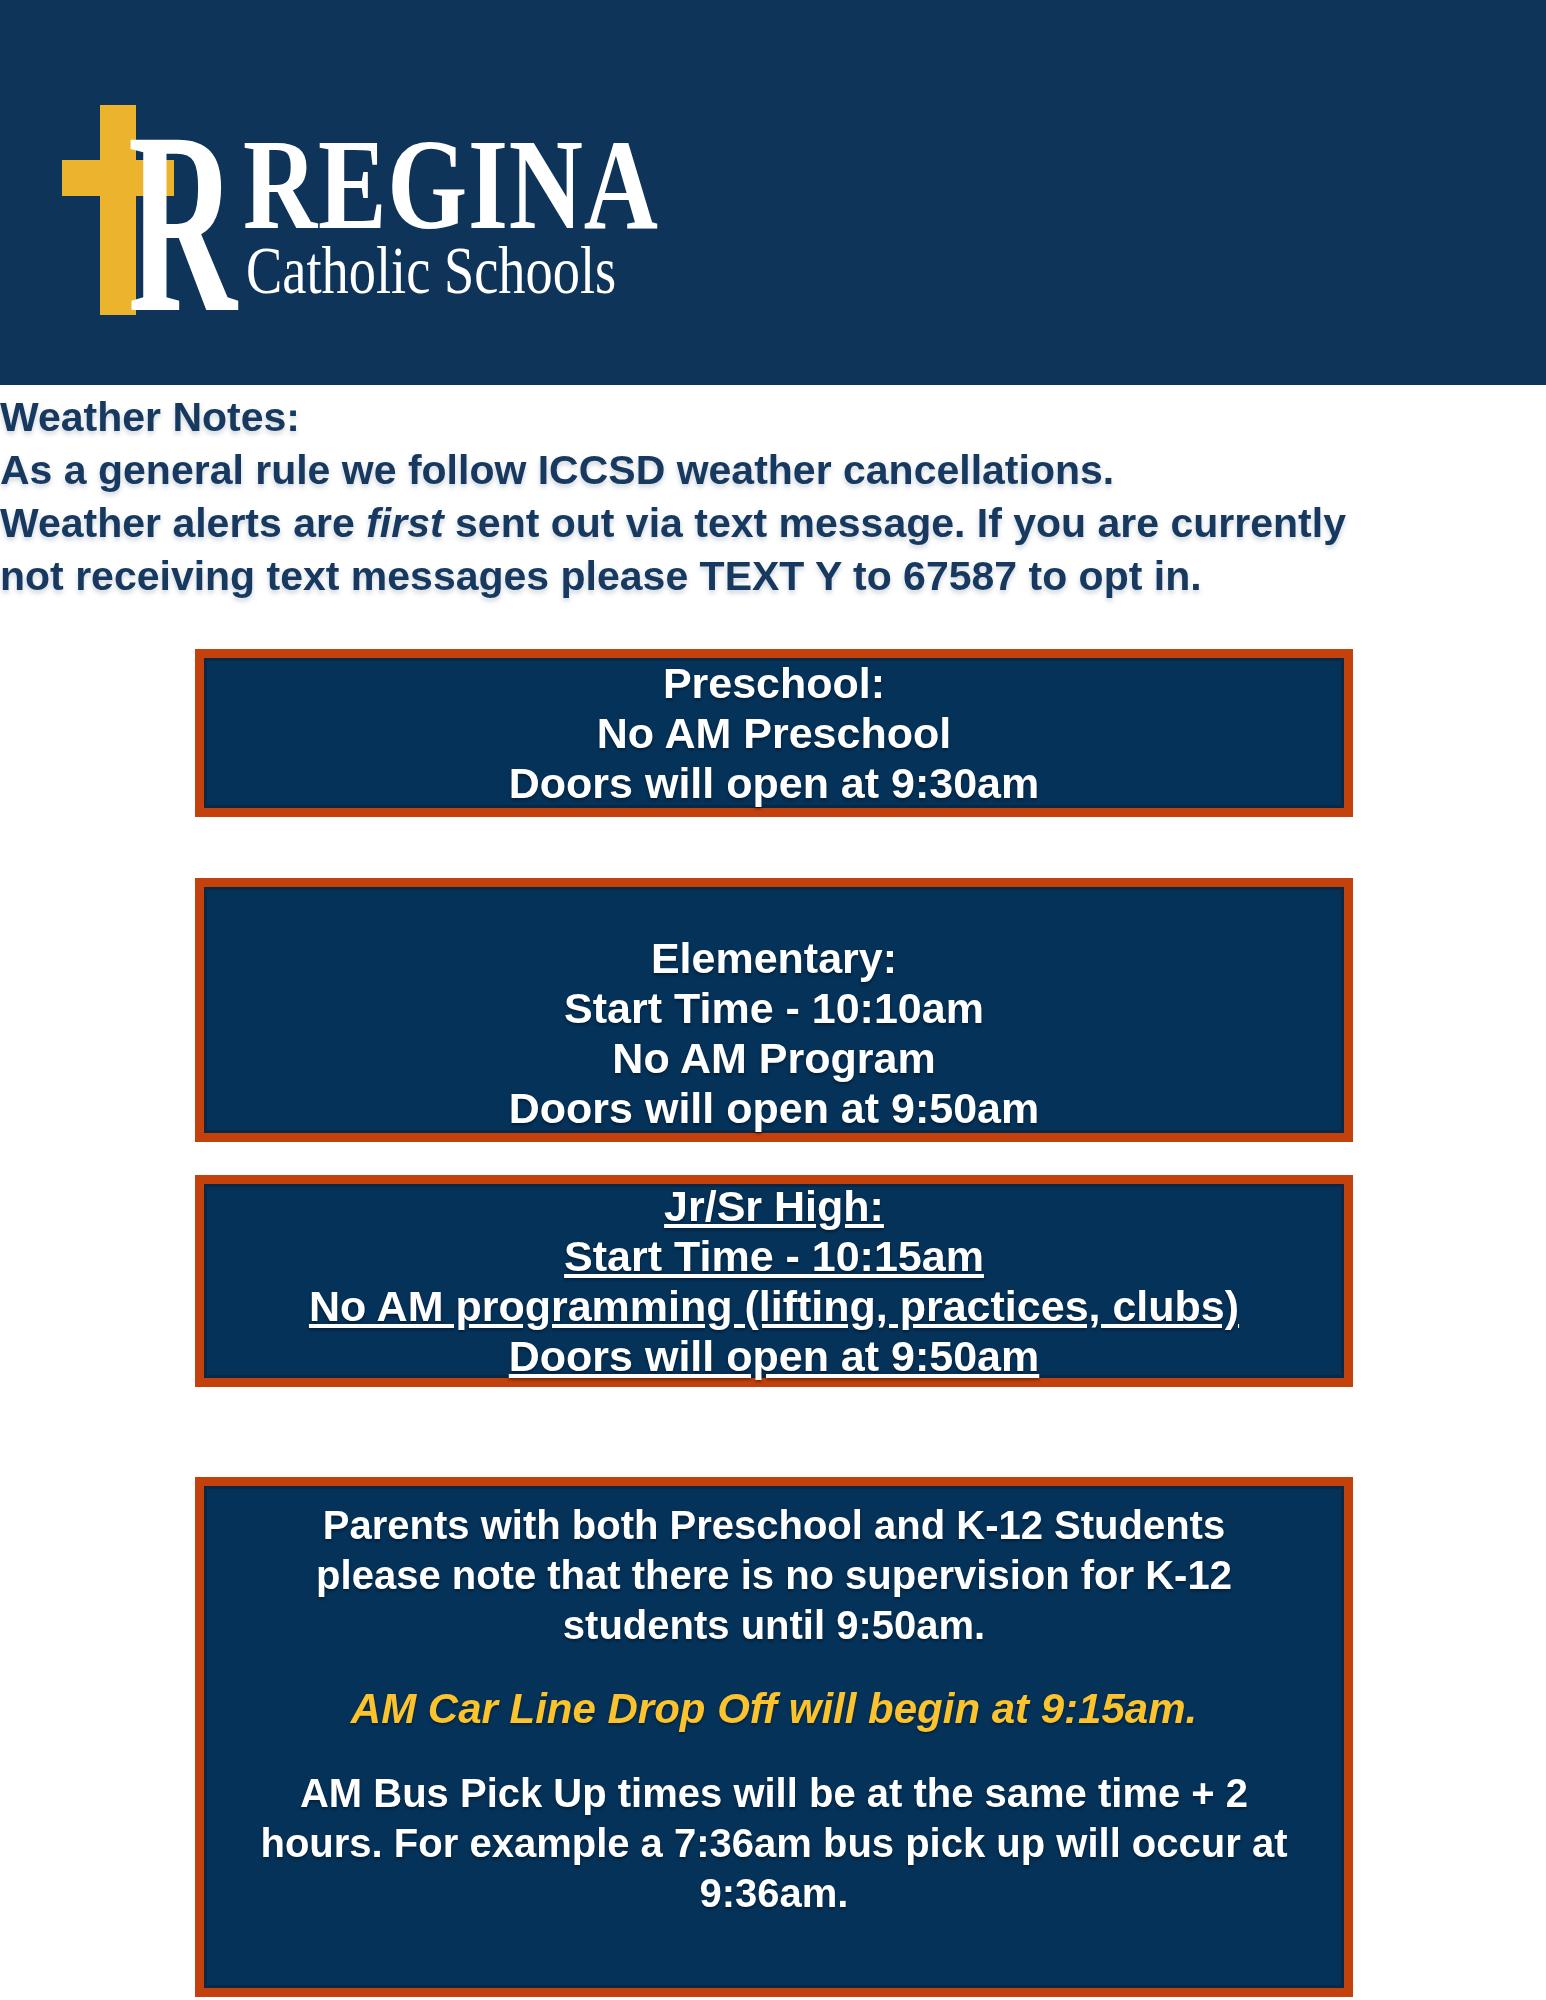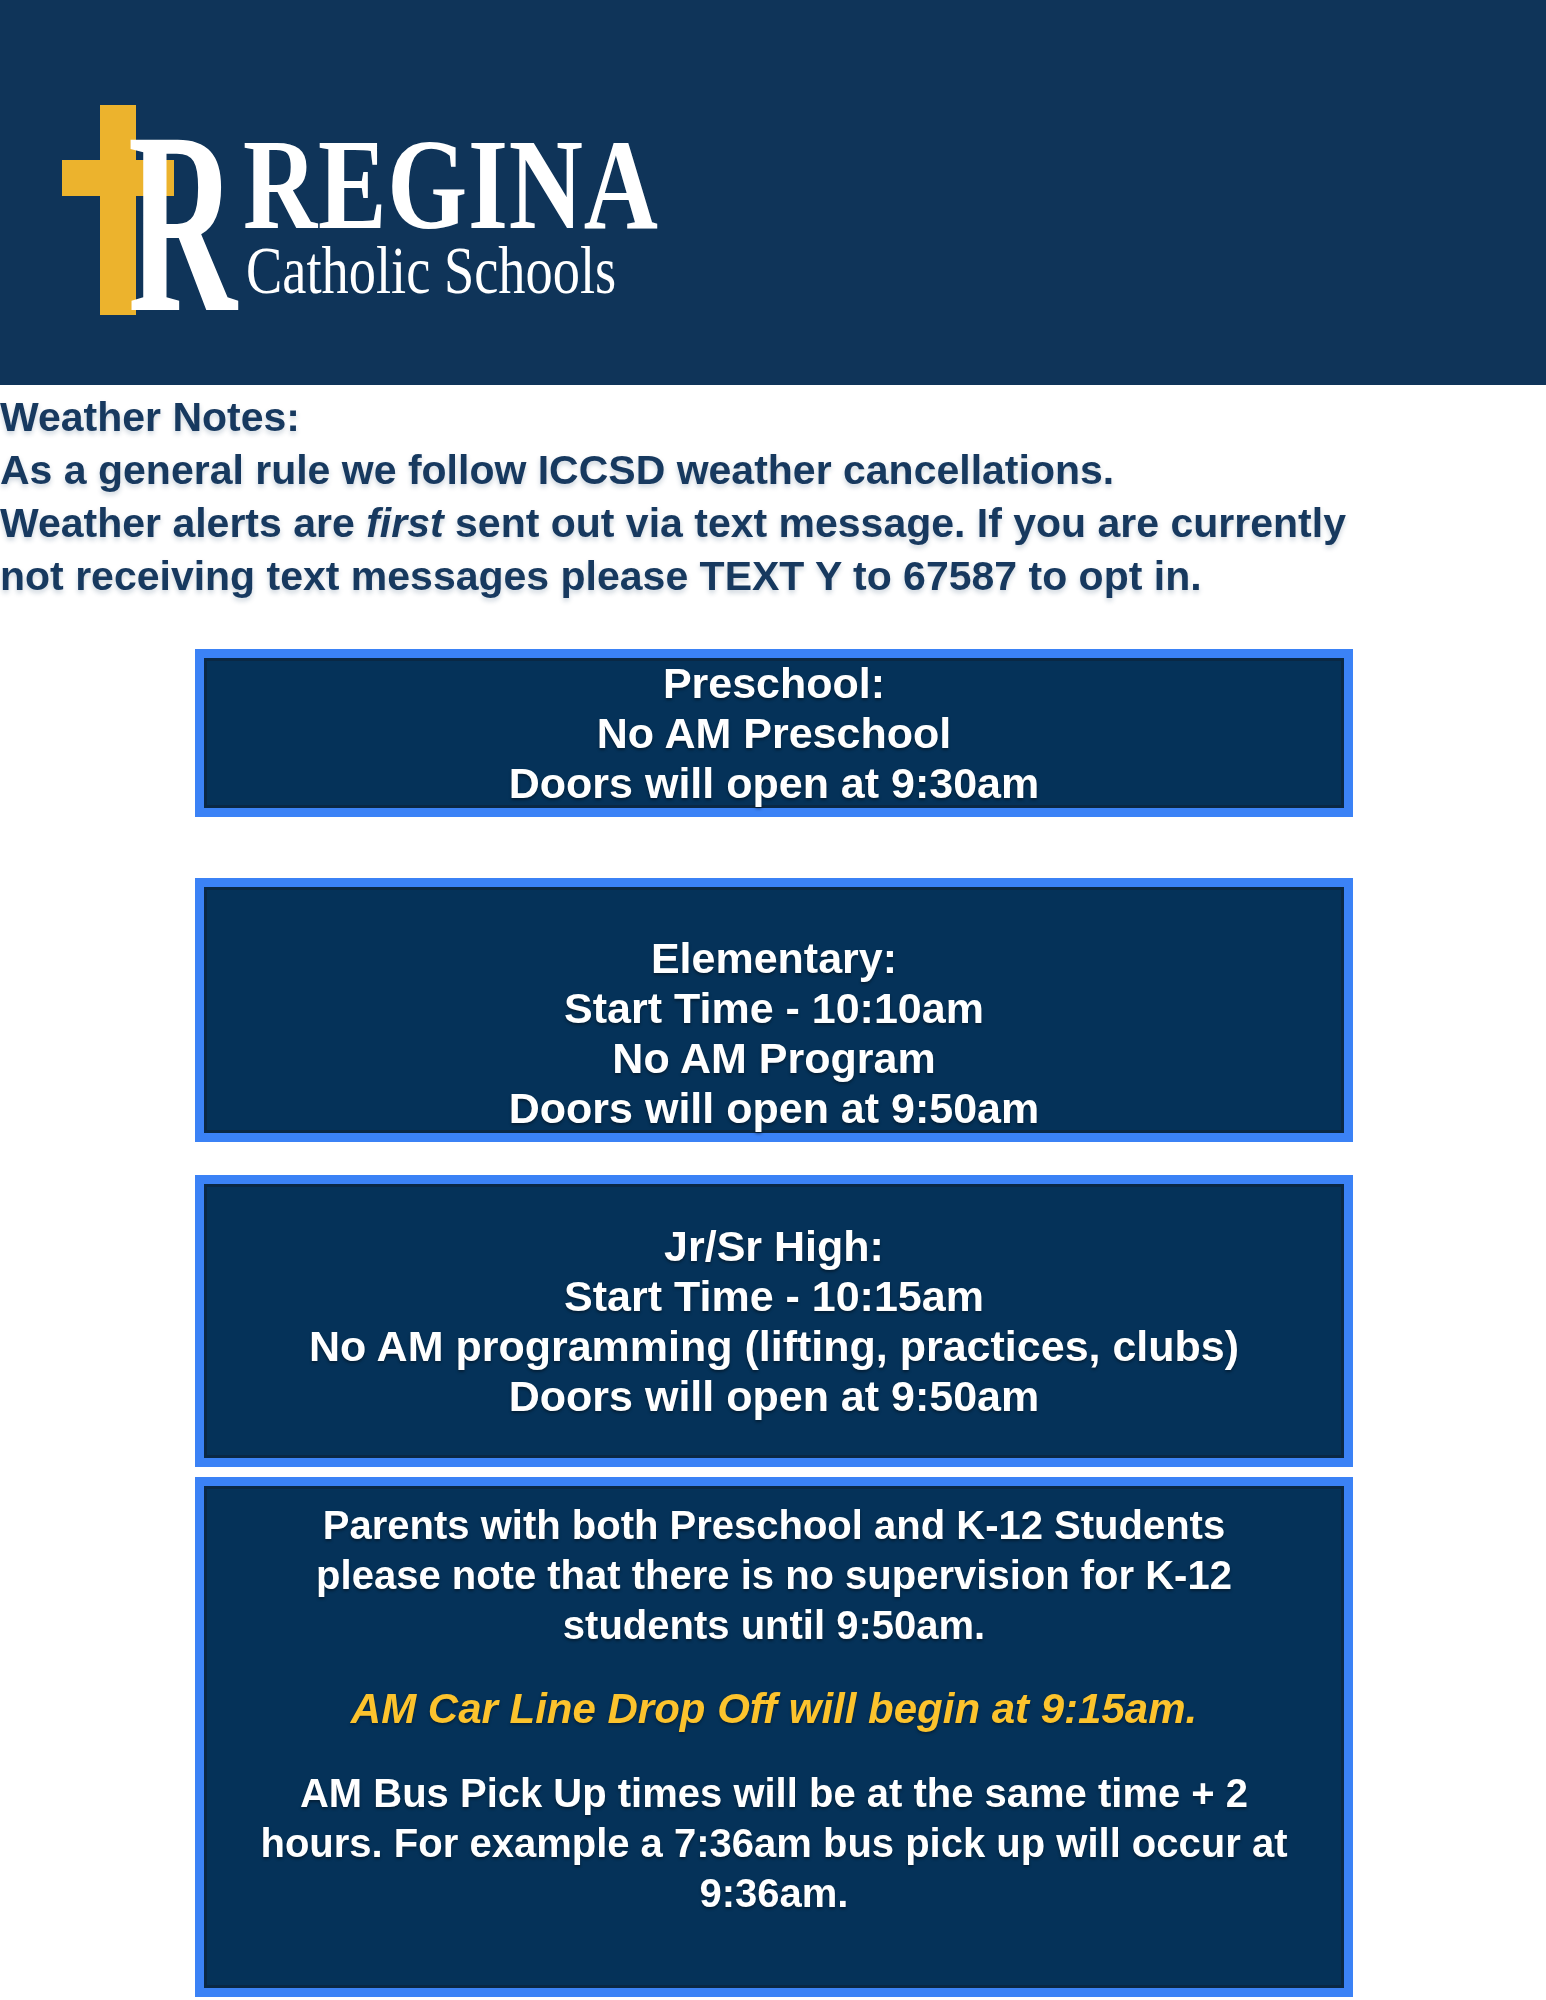--- a/index.html
+++ b/index.html
@@ -35,31 +35,31 @@
   
   .weather{
     position:absolute;left:0;top:391px;width:1546px;
     color:#17395f;font:700 41px/53px "Liberation Sans",sans-serif;
     text-shadow:0 3px 5px rgba(23,57,95,0.22);
   }
   .weather .em{font-style:italic;}
   
   .info-box{
     position:absolute;left:195px;width:1158px;box-sizing:border-box;
-    background:#053259;border:9px solid #3b82f6;
+    background:#053259;border:9px solid #c2410c;
     box-shadow:inset 0 0 0 3px #0a2844;
     display:flex;flex-direction:column;align-items:center;justify-content:center;
     color:#ffffff;text-align:center;
     font:700 43px/50px "Liberation Sans",sans-serif;
     text-shadow:0 2px 3px rgba(0,0,0,0.40);
   }
   .box-line{white-space:nowrap;}
   #box-1{top:649px;height:168px;}
   #box-2{top:878px;height:264px;justify-content:flex-end;}
-  #box-3{top:1175px;height:292px;}
+  #box-3{top:1175px;height:212px;text-decoration:underline;}
   #box-4{
     top:1477px;height:520px;justify-content:flex-start;padding-top:14px;
     font:700 40px/50px "Liberation Sans",sans-serif;
   }
   .highlight-line{
     margin:34px 0;color:#fcc32d;white-space:nowrap;
     font:700 italic 42px/50px "Liberation Sans",sans-serif;
     text-shadow:0 2px 3px rgba(0,0,0,0.35);
   }
 </style>

